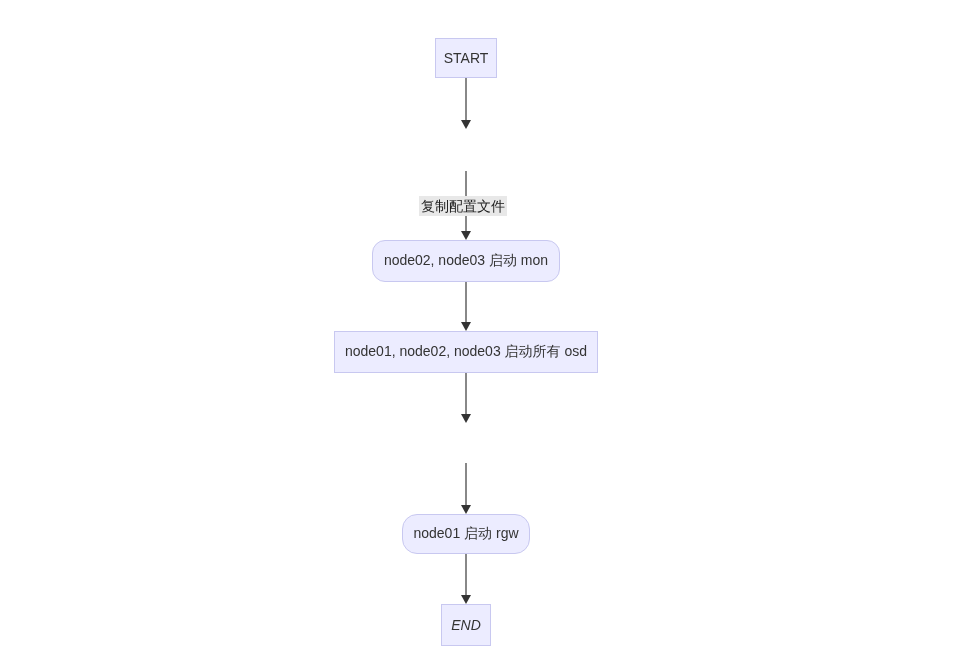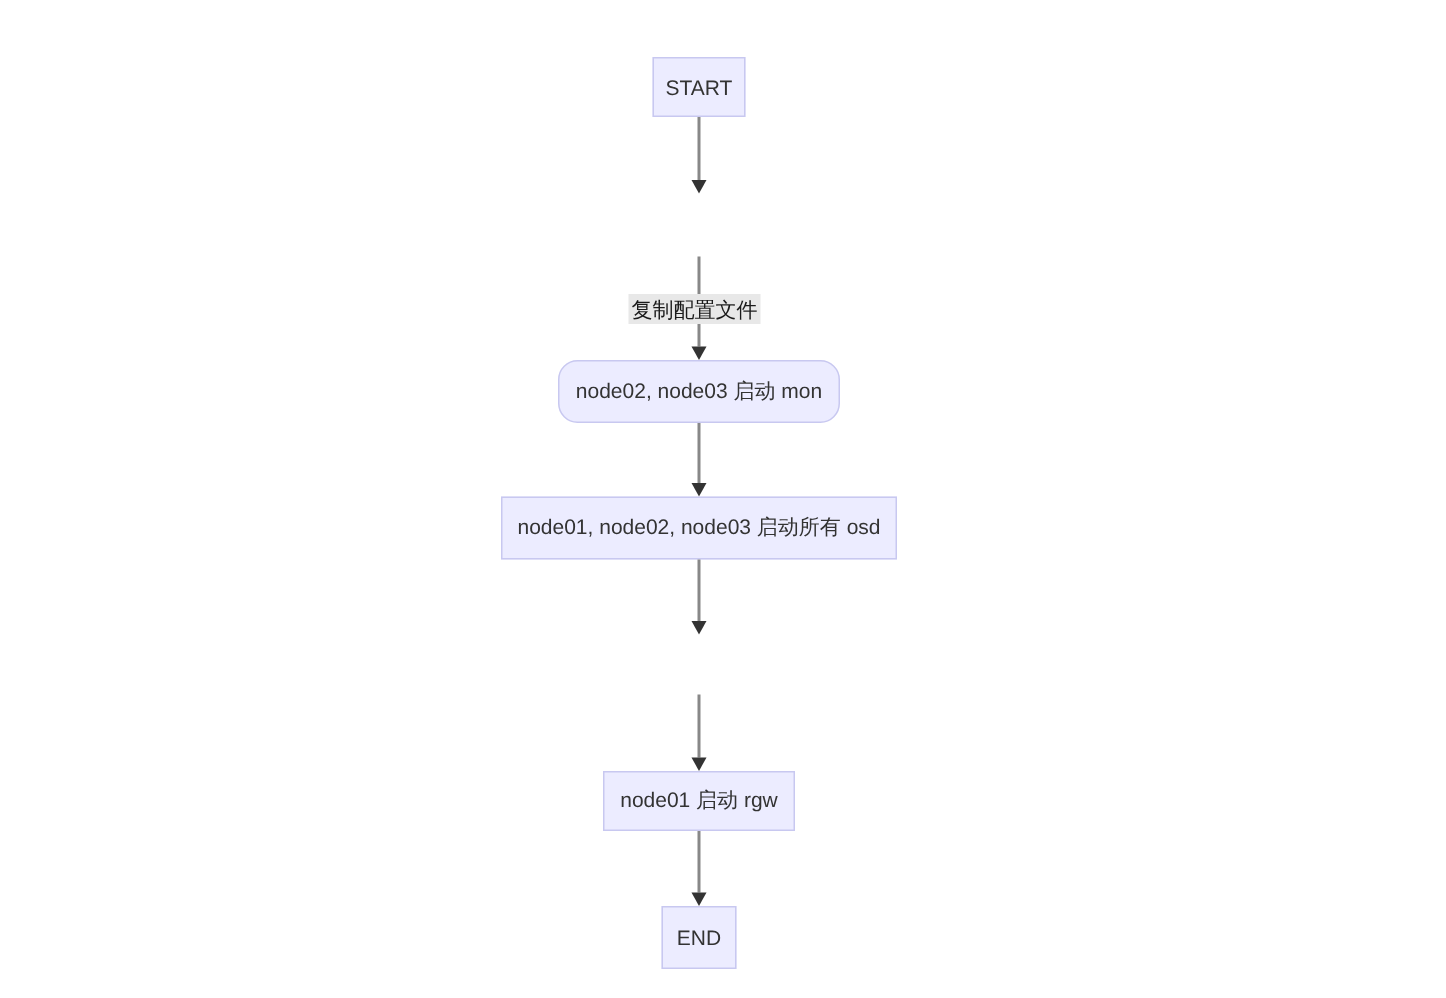--- a/index.html
+++ b/index.html
@@ -56,23 +56,23 @@
 <div class="canvas">
 
   <div class="node" style="left:435px; top:38px;  width:62px;  height:40px;">START</div>
 
 
   <div class="node" style="left:372px; top:240px; width:188px; height:42px;border-radius:13px;">node02, node03 启动 mon</div>
 
   <div class="node" style="left:334px; top:331px; width:264px; height:42px;">node01, node02, node03 启动所有 osd</div>
 
 
-  <div class="node" style="left:402px; top:514px; width:128px; height:40px;">node01 启动 rgw</div>
+  <div class="node" style="left:402px; top:514px; width:128px; height:40px;border-radius:15px;">node01 启动 rgw</div>
 
-  <div class="node" style="left:441px; top:604px; width:50px;  height:42px;">END</div>
+  <div class="node" style="left:441px; top:604px; width:50px;  height:42px;font-style:italic;">END</div>
 
   <div class="edge-line" style="left:465px; top:78px;  height:43px;"></div>
   <div class="edge-arrow" style="left:461px; top:120px;"></div>
 
   <div class="edge-line" style="left:465px; top:171px; height:60px;"></div>
   <div class="edge-arrow" style="left:461px; top:231px;"></div>
   <div class="edge-label" style="left:463px; top:196px;">复制配置文件</div>
 
   <div class="edge-line" style="left:465px; top:282px; height:40px;"></div>
   <div class="edge-arrow" style="left:461px; top:322px;"></div>

